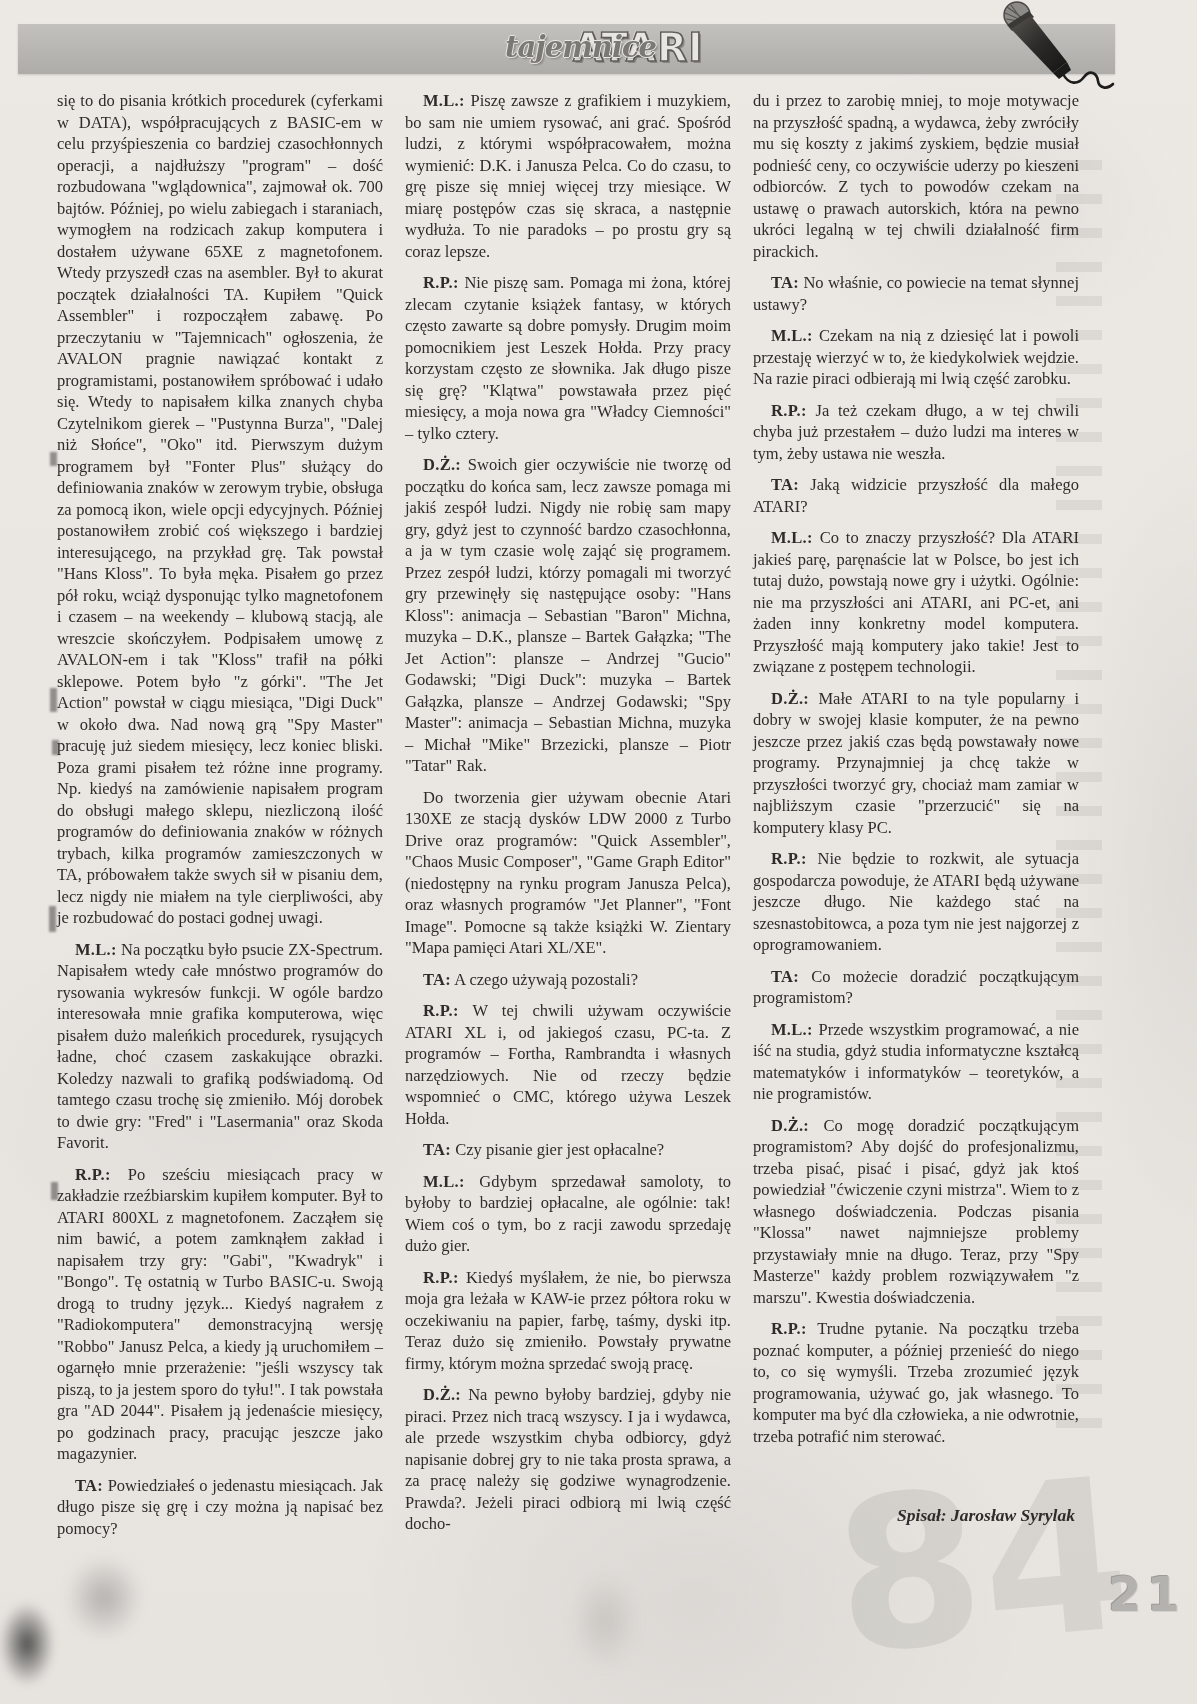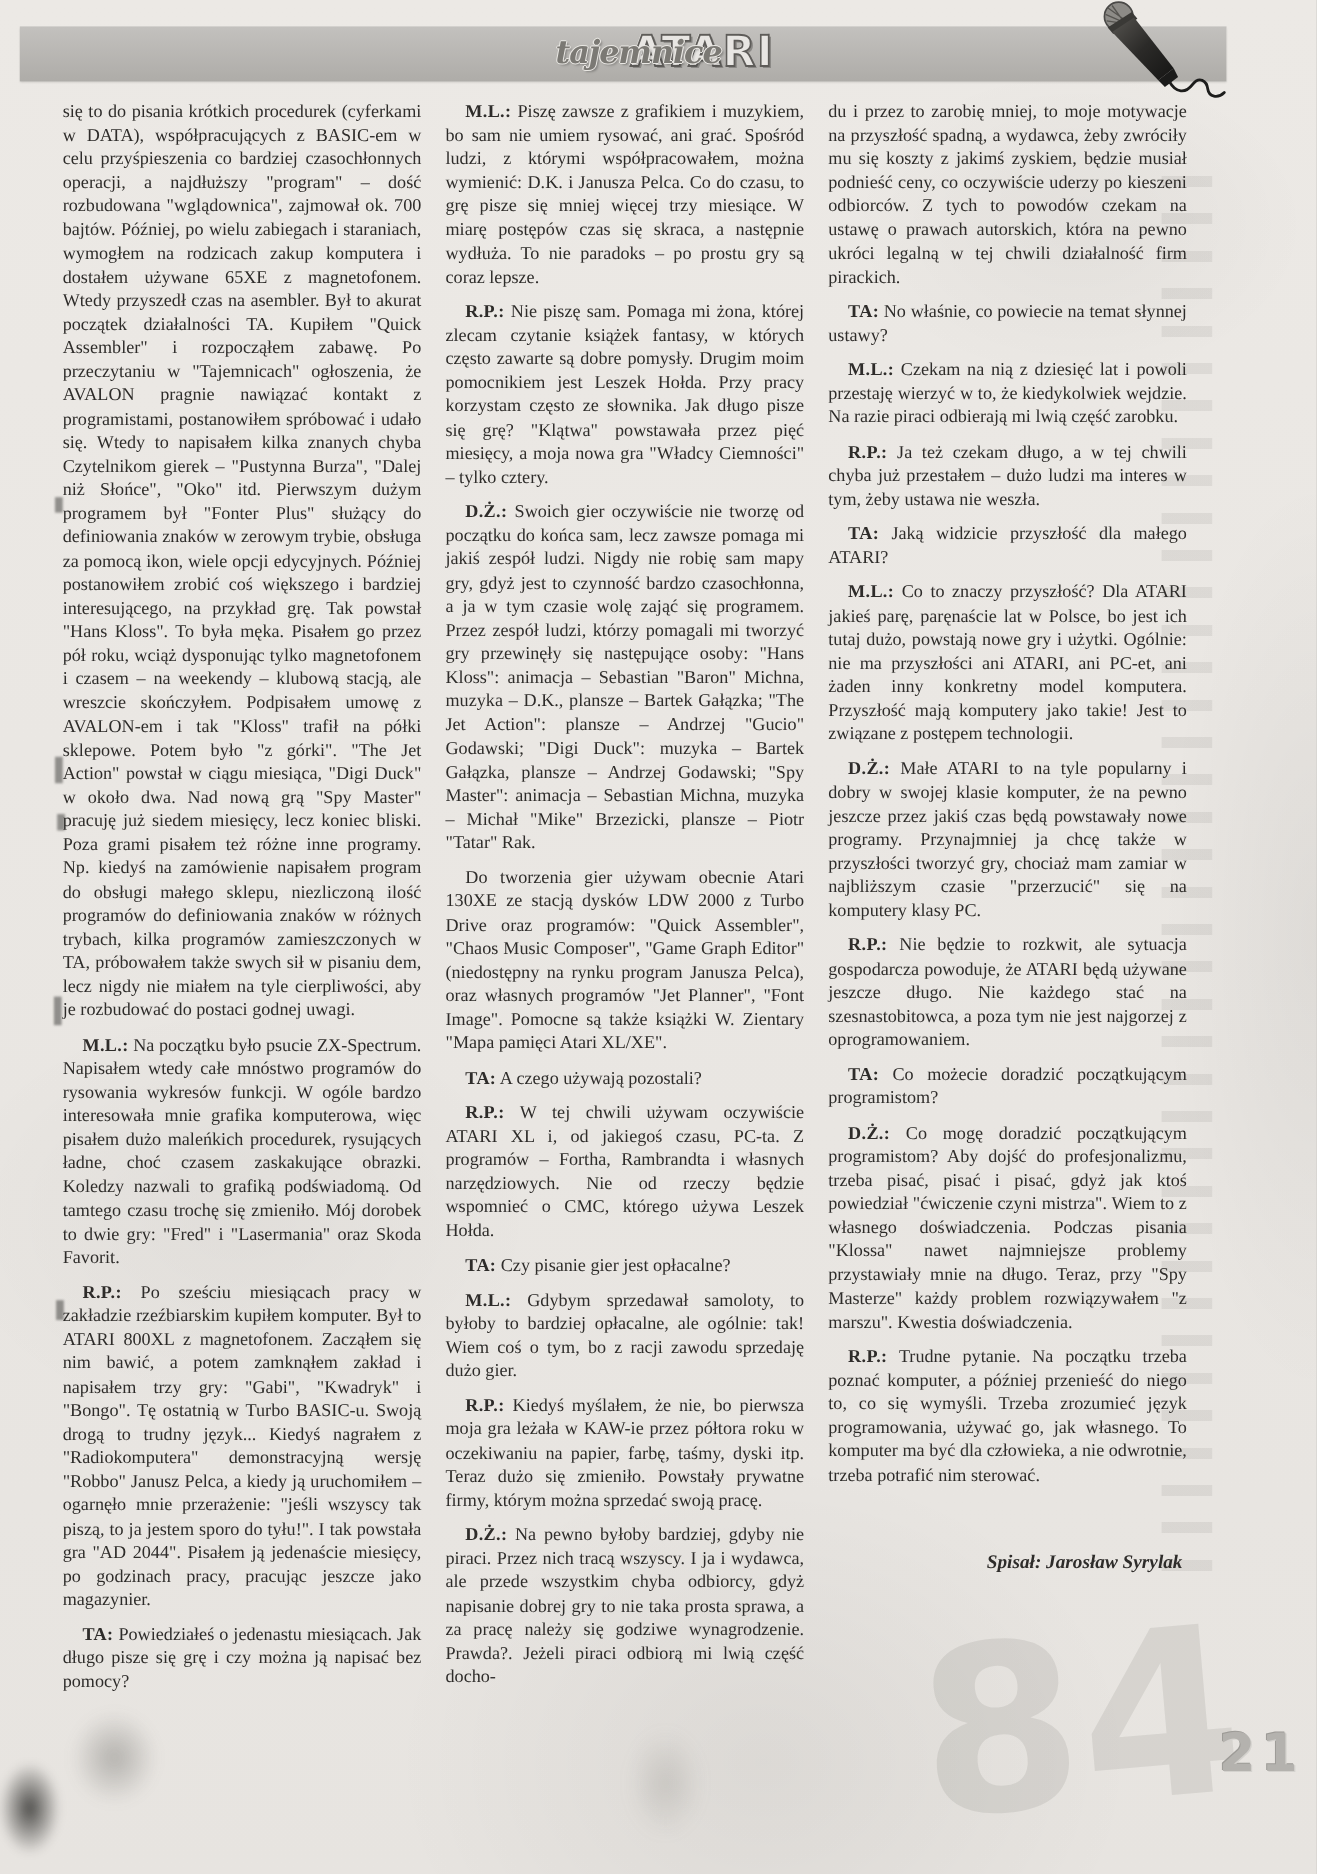--- a/index.html
+++ b/index.html
@@ -131,20 +131,21 @@
     <div class="column">
     <p class="para noindent">du i przez to zarobię mniej, to moje motywacje na przyszłość spadną, a wydawca, żeby zwróciły mu się koszty z jakimś zyskiem, będzie musiał podnieść ceny, co oczywiście uderzy po kieszeni odbiorców. Z tych to powodów czekam na ustawę o prawach autorskich, która na pewno ukróci legalną w tej chwili działalność firm pirackich.</p>
         <p class="para"><b>TA:</b> No właśnie, co powiecie na temat słynnej ustawy?</p>
         <p class="para"><b>M.L.:</b> Czekam na nią z dziesięć lat i powoli przestaję wierzyć w to, że kiedykolwiek wejdzie. Na razie piraci odbierają mi lwią część zarobku.</p>
         <p class="para"><b>R.P.:</b> Ja też czekam długo, a w tej chwili chyba już przestałem – dużo ludzi ma interes w tym, żeby ustawa nie weszła.</p>
         <p class="para"><b>TA:</b> Jaką widzicie przyszłość dla małego ATARI?</p>
         <p class="para"><b>M.L.:</b> Co to znaczy przyszłość? Dla ATARI jakieś parę, paręnaście lat w Polsce, bo jest ich tutaj dużo, powstają nowe gry i użytki. Ogólnie: nie ma przyszłości ani ATARI, ani PC-et, ani żaden inny konkretny model komputera. Przyszłość mają komputery jako takie! Jest to związane z postępem technologii.</p>
         <p class="para"><b>D.Ż.:</b> Małe ATARI to na tyle popularny i dobry w swojej klasie komputer, że na pewno jeszcze przez jakiś czas będą powstawały nowe programy. Przynajmniej ja chcę także w przyszłości tworzyć gry, chociaż mam zamiar w najbliższym czasie "przerzucić" się na komputery klasy PC.</p>
         <p class="para"><b>R.P.:</b> Nie będzie to rozkwit, ale sytuacja gospodarcza powoduje, że ATARI będą używane jeszcze długo. Nie każdego stać na szesnastobitowca, a poza tym nie jest najgorzej z oprogramowaniem.</p>
         <p class="para"><b>TA:</b> Co możecie doradzić początkującym programistom?</p>
+        <p class="para"><b>M.L.:</b> Przede wszystkim programować, a nie iść na studia, gdyż studia informatyczne kształcą matematyków i informatyków – teoretyków, a nie programistów.</p>
         <p class="para"><b>D.Ż.:</b> Co mogę doradzić początkującym programistom? Aby dojść do profesjonalizmu, trzeba pisać, pisać i pisać, gdyż jak ktoś powiedział "ćwiczenie czyni mistrza". Wiem to z własnego doświadczenia. Podczas pisania "Klossa" nawet najmniejsze problemy przystawiały mnie na długo. Teraz, przy "Spy Masterze" każdy problem rozwiązywałem "z marszu". Kwestia doświadczenia.</p>
         <p class="para"><b>R.P.:</b> Trudne pytanie. Na początku trzeba poznać komputer, a później przenieść do niego to, co się wymyśli. Trzeba zrozumieć język programowania, używać go, jak własnego. To komputer ma być dla człowieka, a nie odwrotnie, trzeba potrafić nim sterować.</p>
         <div class="byline">Spisał: Jarosław Syrylak</div>
       </div>
   </div>
 
   <div class="pagenum">21</div>
 
   <div class="smudge-dark"></div>
   <div class="smudge-soft"></div>

